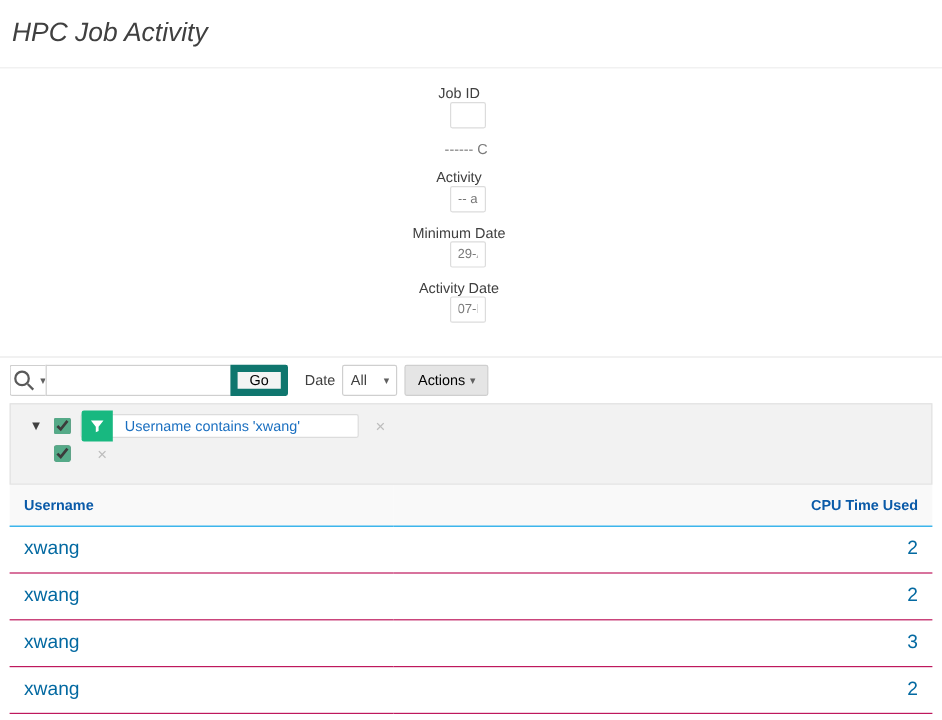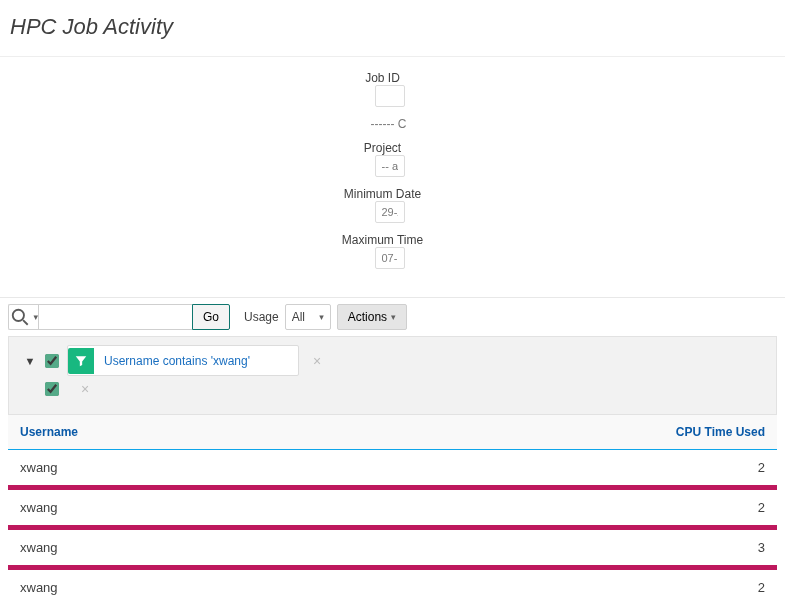--- a/index.html
+++ b/index.html
@@ -27,21 +27,21 @@
     width: 30px; height: 26px;
     border: 1px solid #cfcfcf; border-right: none; background: #fff;
     border-radius: 2px 0 0 2px;
     color: #5a5a5a;
   }
   .ir-search {
     width: 154px; height: 26px; border: 1px solid #cfcfcf; border-right: none;
     font-size: 12px; padding: 0 6px;
   }
   .ir-go {
-    height: 26px; padding: 0 10px; border: 1px solid #0f766e; border-radius: 0 2px 2px 0;
+    height: 26px; padding: 0 10px; border: 6px solid #0f766e; border-radius: 0 2px 2px 0;
     background: #f4f4f4; font-size: 12px; cursor: pointer;
   }
   .rows-label { margin-left: 8px; font-size: 12px; color: #404040; }
   .rows-sel {
     height: 26px; width: 46px; border: 1px solid #cfcfcf; border-radius: 2px;
     background: #fff; font-size: 12px; padding: 1px 6px;
   }
   .actions-btn {
     height: 26px; padding: 0 10px; border: 1px solid #cfcfcf; border-radius: 2px;
     background: #e5e5e5; font-size: 12px; cursor: pointer; display:flex; align-items:center; gap:4px;
@@ -49,21 +49,21 @@
   .chev { font-size: 9px; color: #606060; }
   .ir-controlpanel {
     margin-top: 6px; background: #f2f2f2; border: 1px solid #e2e2e2;
     padding: 8px 10px 12px 14px;
   }
   .cp-row { display: flex; align-items: center; margin-bottom: 6px; }
   .caret-toggle { width: 14px; text-align:center; color:#404040; font-size:11px; cursor:pointer; margin-right: 8px; }
   .cp-check { width:14px; height:14px; margin-right: 8px; accent-color:#5a8; }
   .cp-chip {
     display: flex; align-items: center; gap: 10px;
-    height: 31px; background: #fff; border: 1px solid #dcdcdc; border-radius: 2px;
+    height: 20px; background: #fff; border: 1px solid #dcdcdc; border-radius: 2px;
     padding: 0 10px 0 0; width: 232px;
   }
   .chip-icon {
     width: 26px; height: 26px; display:flex; align-items:center; justify-content:center;
     color:#fff; border-radius: 2px 0 0 2px;
   }
   .chip-icon svg { width:14px; height:14px; }
   .chip-filter { background:#18b880; }
   .chip-break  { background:#3b7fe4; }
   .chip-text { font-size: 12px; color:#1a6fc0; }
@@ -72,66 +72,66 @@
   .groupbar {
     background:#5a5a5a; color:#fff; font-size:12px; font-weight:700;
     padding:6px 10px; margin: 0 -8px; 
   }
   .tbl { width:100%; border-collapse: collapse; margin-top:0; }
   .tbl th {
     text-align:left; font-size:12px; font-weight:700; color:#0a5aa8;
     padding:10px 12px; border-bottom:1px solid #0ea5e9; background:#f9f9f9;
   }
   .tbl th.num { text-align:right; }
-  .tbl td { padding:10px 12px; font-size:13px; color:#404040; border-bottom:5px solid #be185d; }
+  .tbl td { padding:10px 12px; font-size:16px; color:#0369a1; border-bottom:1px solid #be185d; }
   .tbl td.num { text-align:right; }
   .tbl thead th:first-child { width:320px; }
 </style>
 </head>
 <body>
 
 <div class="page-title">HPC Job Activity</div>
 <div class="hr"></div>
 
 <div class="filter-form">
   <div class="ff-row">
     <span class="ff-label">Job ID</span>
     <input class="ff-input" value="" style="">
   </div>
   <div class="ff-row">
     <span class="ff-static">------ C</span>
   </div>
   <div class="ff-row">
-    <span class="ff-label">Project</span>
+    <span class="ff-label">Activity</span>
     <input class="ff-input" placeholder="-- any" style="">
   </div>
   <div class="ff-row">
     <span class="ff-label">Minimum Date</span>
     <input class="ff-input" value="29-APR" style="">
   </div>
   <div class="ff-row">
-    <span class="ff-label">Maximum Time</span>
+    <span class="ff-label">Activity Date</span>
     <input class="ff-input" value="07-MAY" style="">
   </div>
 </div>
 
 <div class="report-wrapper">
   <div class="ir-toolbar">
     <div class="ir-searchgrp">
       <button class="ir-magbtn">
         <svg viewBox="0 0 24 24" fill="none" stroke="currentColor" stroke-width="2">
             <circle cx="10" cy="10" r="6"></circle>
             <line x1="15" y1="15" x2="20" y2="20"></line>
           </svg>
         <span class="chev" style="margin-left:2px;">▾</span>
       </button>
       <input class="ir-search" style="">
       <button class="ir-go">Go</button>
     </div>
-    <span class="rows-label">Usage</span>
+    <span class="rows-label">Date</span>
     <div class="rows-sel" style="display:flex;align-items:center;justify-content:space-between;">
       <span>All</span>
       <span class="chev">▾</span>
     </div>
     <button class="actions-btn">
       <span>Actions</span>
       <span class="chev">▾</span>
     </button>
   </div>
 

